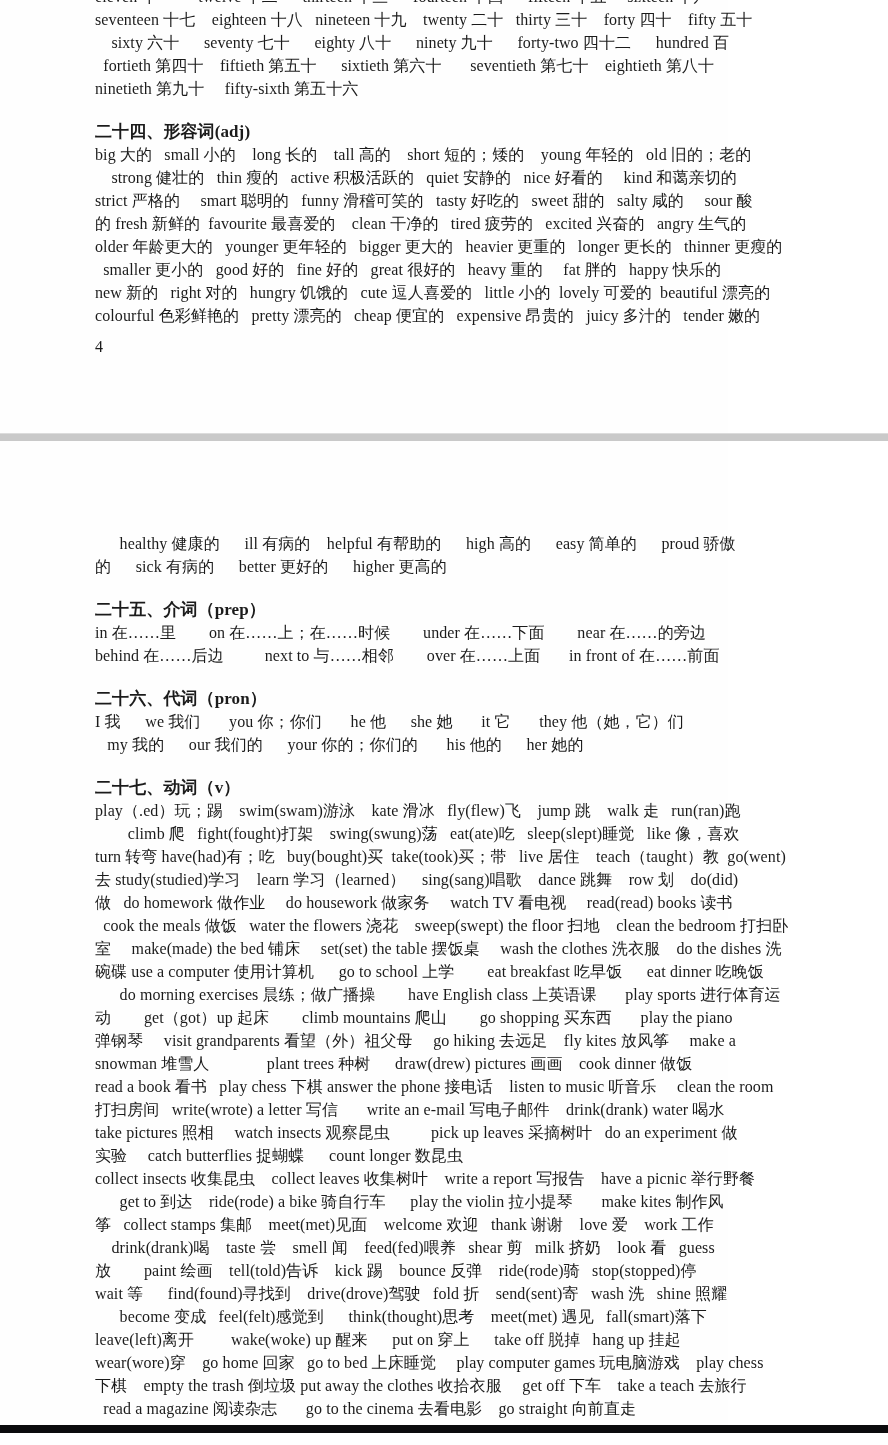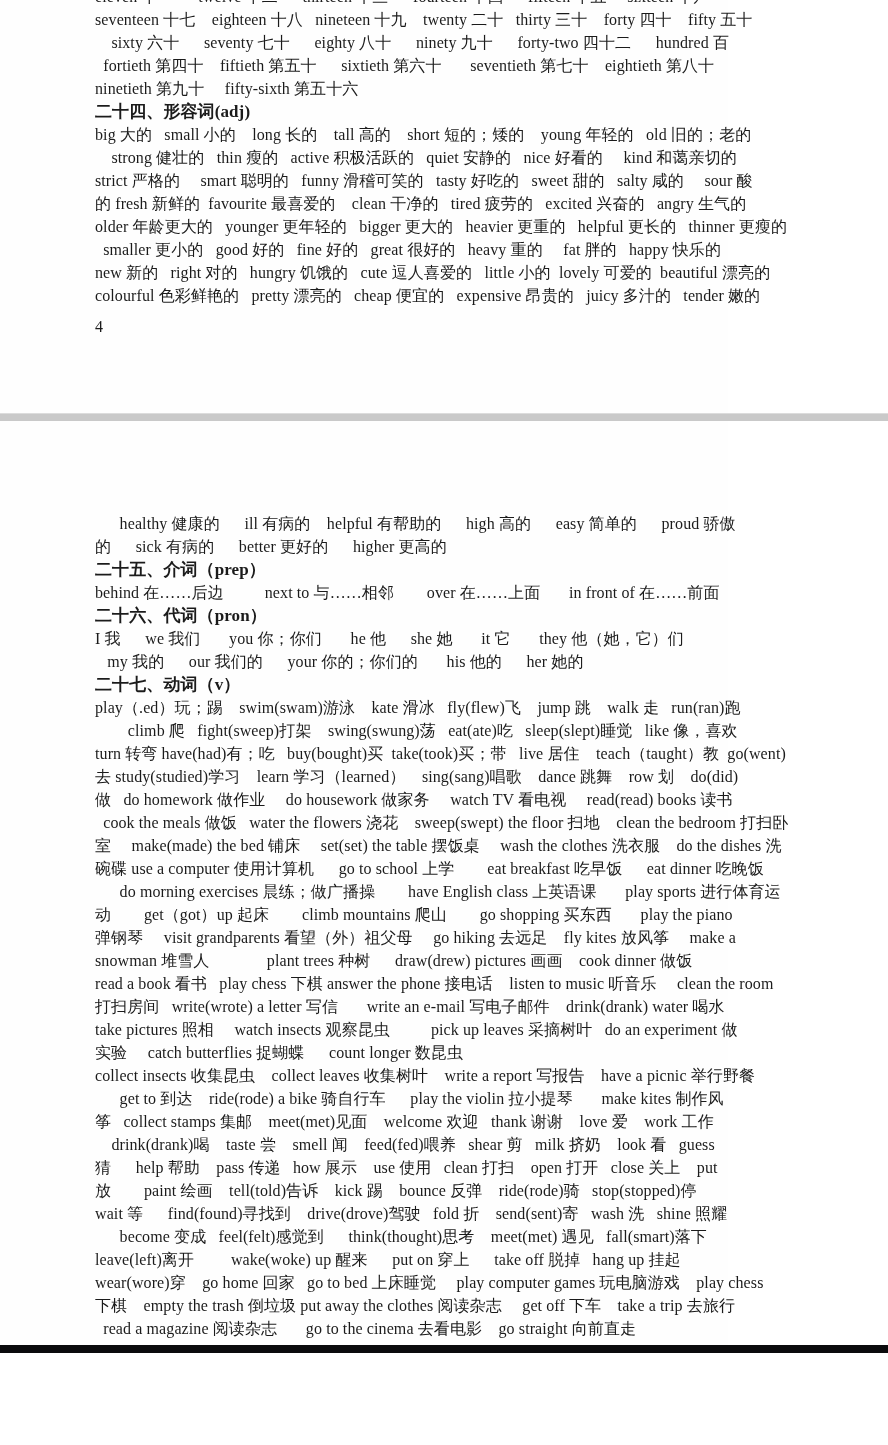--- a/index.html
+++ b/index.html
@@ -25,20 +25,21 @@
   .line {
     white-space: pre;
     font-size: 16px;
     line-height: 23px;
     height: 23px;
     letter-spacing: 0.1px;
   }
   .line.bold {
     font-weight: bold;
     font-size: 17px;
+    margin-top: 20px;
   }
   #clip-top {
     height: 8px;
     overflow: hidden;
   }
   #clip-top .line {
     margin-top: -15px;
   }
   #page4-number-gap { height: 8px; }
   #page4-bottom-space { height: 75px; }
@@ -68,68 +69,68 @@
 
   <div class="line">seventeen 十七    eighteen 十八   nineteen 十九    twenty 二十   thirty 三十    forty 四十    fifty 五十</div>
       <div class="line">    sixty 六十      seventy 七十      eighty 八十      ninety 九十      forty-two 四十二      hundred 百</div>
       <div class="line">  fortieth 第四十    fiftieth 第五十      sixtieth 第六十       seventieth 第七十    eightieth 第八十</div>
       <div class="line">ninetieth 第九十     fifty-sixth 第五十六</div>
       <div class="line bold">二十四、形容词(adj)</div>
       <div class="line">big 大的   small 小的    long 长的    tall 高的    short 短的；矮的    young 年轻的   old 旧的；老的</div>
       <div class="line">    strong 健壮的   thin 瘦的   active 积极活跃的   quiet 安静的   nice 好看的     kind 和蔼亲切的</div>
       <div class="line">strict 严格的     smart 聪明的   funny 滑稽可笑的   tasty 好吃的   sweet 甜的   salty 咸的     sour 酸</div>
       <div class="line">的 fresh 新鲜的  favourite 最喜爱的    clean 干净的   tired 疲劳的   excited 兴奋的   angry 生气的</div>
-      <div class="line">older 年龄更大的   younger 更年轻的   bigger 更大的   heavier 更重的   helpful 更长的   thinner 更瘦的</div>
+      <div class="line">older 年龄更大的   younger 更年轻的   bigger 更大的   heavier 更重的   longer 更长的   thinner 更瘦的</div>
       <div class="line">  smaller 更小的   good 好的   fine 好的   great 很好的   heavy 重的     fat 胖的   happy 快乐的</div>
       <div class="line">new 新的   right 对的   hungry 饥饿的   cute 逗人喜爱的   little 小的  lovely 可爱的  beautiful 漂亮的</div>
       <div class="line">colourful 色彩鲜艳的   pretty 漂亮的   cheap 便宜的   expensive 昂贵的   juicy 多汁的   tender 嫩的</div>
     </div>
   <div id="page4-number-gap"></div>
   <div class="line">4</div>
   <div id="page4-bottom-space"></div>
 </div>
 
 <div id="page-separator"></div>
 
 <div class="page" id="page5">
   <div>
 
   <div class="line">      healthy 健康的      ill 有病的    helpful 有帮助的      high 高的      easy 简单的      proud 骄傲</div>
       <div class="line">的      sick 有病的      better 更好的      higher 更高的</div>
       <div class="line bold">二十五、介词（prep）</div>
+      <div class="line">in 在……里        on 在……上；在……时候        under 在……下面        near 在……的旁边</div>
       <div class="line">behind 在……后边          next to 与……相邻        over 在……上面       in front of 在……前面</div>
       <div class="line bold">二十六、代词（pron）</div>
       <div class="line">I 我      we 我们       you 你；你们       he 他      she 她       it 它       they 他（她，它）们</div>
       <div class="line">   my 我的      our 我们的      your 你的；你们的       his 他的      her 她的</div>
       <div class="line bold">二十七、动词（v）</div>
       <div class="line">play（.ed）玩；踢    swim(swam)游泳    kate 滑冰   fly(flew)飞    jump 跳    walk 走   run(ran)跑</div>
-      <div class="line">        climb 爬   fight(sweep)打架    swing(swung)荡   eat(ate)吃   sleep(slept)睡觉   like 像，喜欢</div>
+      <div class="line">        climb 爬   fight(fought)打架    swing(swung)荡   eat(ate)吃   sleep(slept)睡觉   like 像，喜欢</div>
       <div class="line">turn 转弯 have(had)有；吃   buy(bought)买  take(took)买；带   live 居住    teach（taught）教  go(went)</div>
       <div class="line">去 study(studied)学习    learn 学习（learned）    sing(sang)唱歌    dance 跳舞    row 划    do(did)</div>
       <div class="line">做   do homework 做作业     do housework 做家务     watch TV 看电视     read(read) books 读书</div>
       <div class="line">  cook the meals 做饭   water the flowers 浇花    sweep(swept) the floor 扫地    clean the bedroom 打扫卧</div>
       <div class="line">室     make(made) the bed 铺床     set(set) the table 摆饭桌     wash the clothes 洗衣服    do the dishes 洗</div>
       <div class="line">碗碟 use a computer 使用计算机      go to school 上学        eat breakfast 吃早饭      eat dinner 吃晚饭</div>
       <div class="line">      do morning exercises 晨练；做广播操        have English class 上英语课       play sports 进行体育运</div>
       <div class="line">动        get（got）up 起床        climb mountains 爬山        go shopping 买东西       play the piano</div>
       <div class="line">弹钢琴     visit grandparents 看望（外）祖父母     go hiking 去远足    fly kites 放风筝     make a</div>
       <div class="line">snowman 堆雪人              plant trees 种树      draw(drew) pictures 画画    cook dinner 做饭</div>
       <div class="line">read a book 看书   play chess 下棋 answer the phone 接电话    listen to music 听音乐     clean the room</div>
       <div class="line">打扫房间   write(wrote) a letter 写信       write an e-mail 写电子邮件    drink(drank) water 喝水</div>
       <div class="line">take pictures 照相     watch insects 观察昆虫          pick up leaves 采摘树叶   do an experiment 做</div>
       <div class="line">实验     catch butterflies 捉蝴蝶      count longer 数昆虫</div>
       <div class="line">collect insects 收集昆虫    collect leaves 收集树叶    write a report 写报告    have a picnic 举行野餐</div>
       <div class="line">      get to 到达    ride(rode) a bike 骑自行车      play the violin 拉小提琴       make kites 制作风</div>
       <div class="line">筝   collect stamps 集邮    meet(met)见面    welcome 欢迎   thank 谢谢    love 爱    work 工作</div>
       <div class="line">    drink(drank)喝    taste 尝    smell 闻    feed(fed)喂养   shear 剪   milk 挤奶    look 看   guess</div>
-      <div class="line">猜      help 帮助    pass 传递   how 展示    use 使用   clean 打扫    open 打开   close 关上    put</div>
       <div class="line">放        paint 绘画    tell(told)告诉    kick 踢    bounce 反弹    ride(rode)骑   stop(stopped)停</div>
       <div class="line">wait 等      find(found)寻找到    drive(drove)驾驶   fold 折    send(sent)寄   wash 洗   shine 照耀</div>
       <div class="line">      become 变成   feel(felt)感觉到      think(thought)思考    meet(met) 遇见   fall(smart)落下</div>
       <div class="line">leave(left)离开         wake(woke) up 醒来      put on 穿上      take off 脱掉   hang up 挂起</div>
       <div class="line">wear(wore)穿    go home 回家   go to bed 上床睡觉     play computer games 玩电脑游戏    play chess</div>
-      <div class="line">下棋    empty the trash 倒垃圾 put away the clothes 阅读杂志     get off 下车    take a trip 去旅行</div>
+      <div class="line">下棋    empty the trash 倒垃圾 put away the clothes 收拾衣服     get off 下车    take a teach 去旅行</div>
       <div class="line">  read a magazine 阅读杂志       go to the cinema 去看电影    go straight 向前直走</div>
     </div>
   <div id="page5-bottom-space"></div>
 </div>
 
 <div id="bottom-bar"></div>
 
 </body></html>

